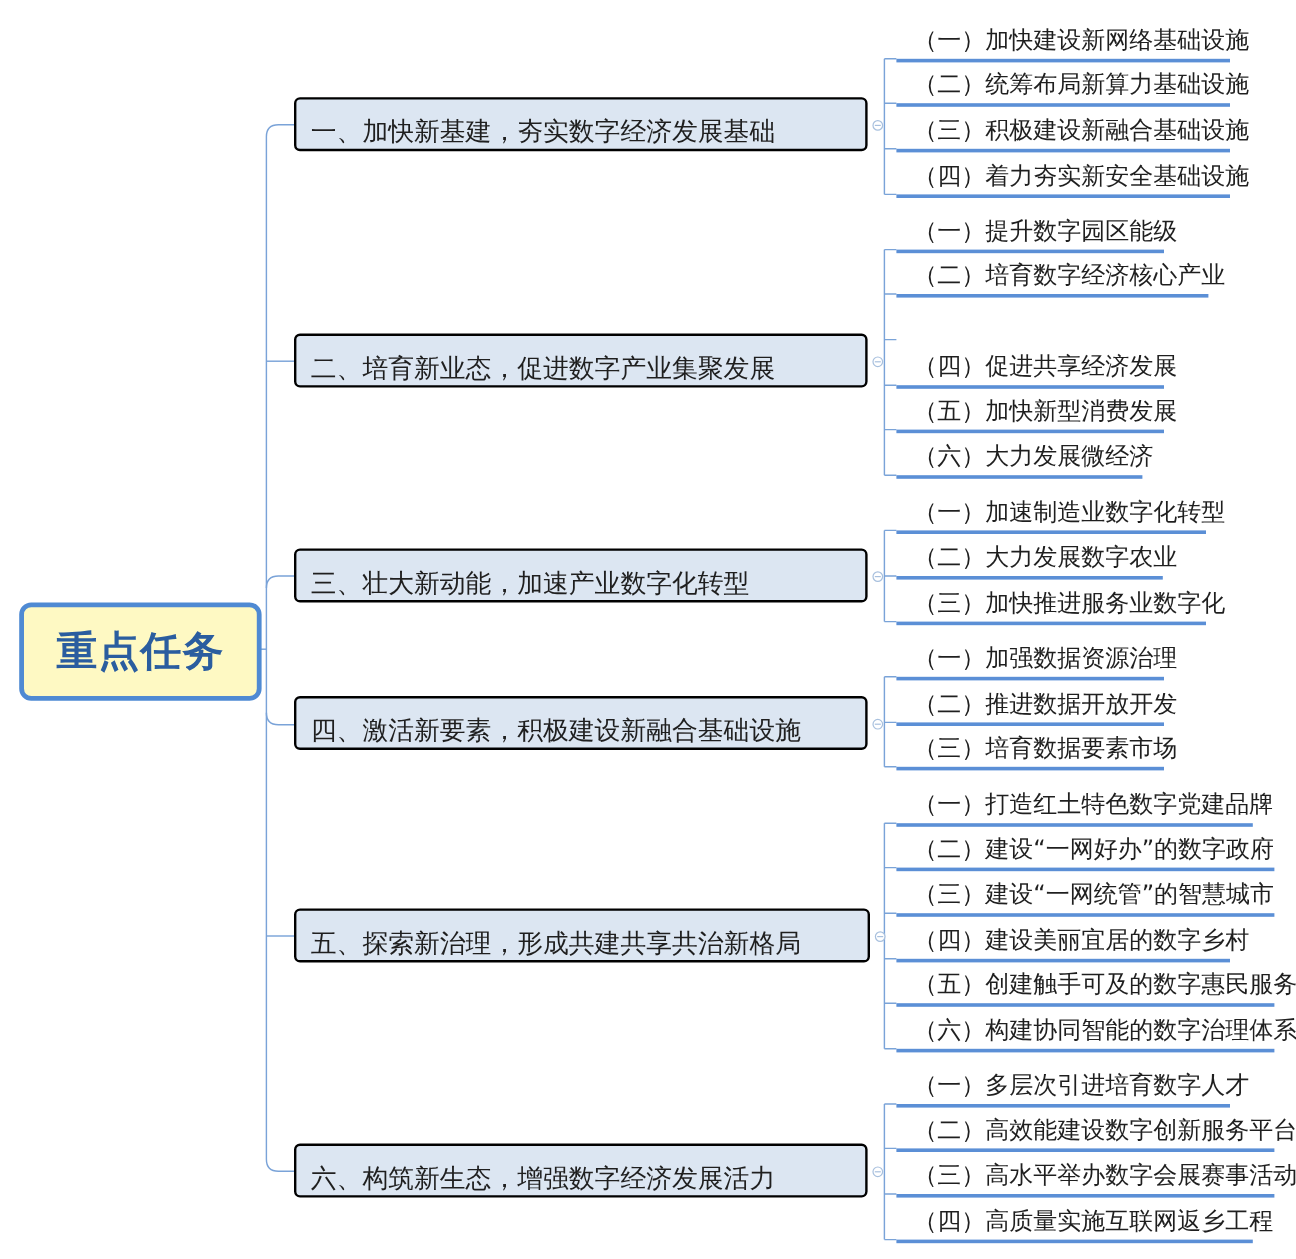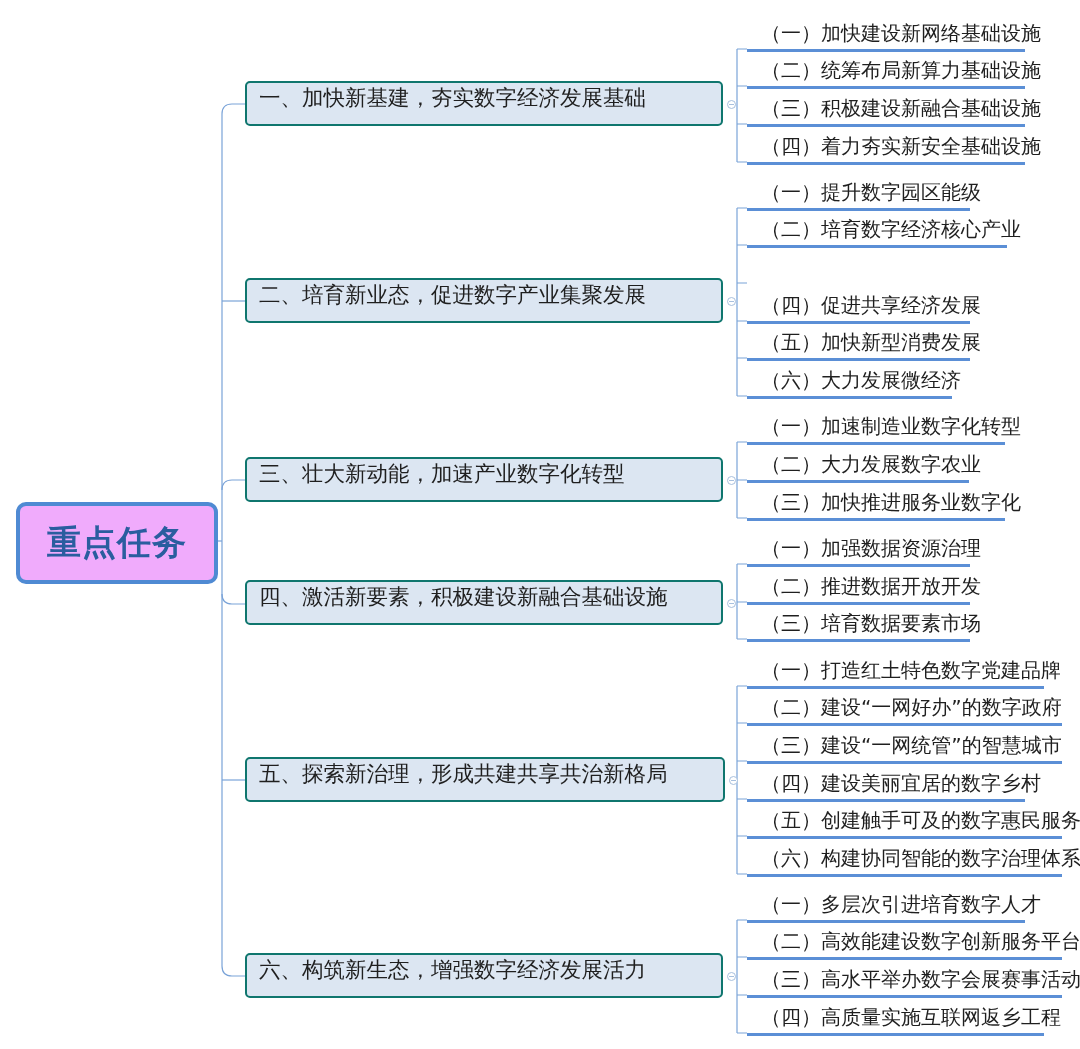--- a/index.html
+++ b/index.html
@@ -2,29 +2,29 @@
 <html><head>
 <meta charset="utf-8">
 <style>
   html, body { margin: 0; padding: 0; background: #ffffff; }
   body { width: 1080px; height: 1049px; position: relative; overflow: hidden;
          font-family: "DejaVu Sans", "Liberation Sans", sans-serif; }
   #canvas { position: absolute; left: 0; top: 0; width: 1080px; height: 1049px; }
   svg.lines { position: absolute; left: 0; top: 0; }
   .root {
     position: absolute; left: 16px; top: 502px; width: 194px; height: 74px;
-    border: 4px solid #4f8ad3; border-radius: 10px; background: #f0abfc;
+    border: 4px solid #4f8ad3; border-radius: 10px; background: #fef9c3;
     display: flex; align-items: center; justify-content: center;
     color: #2a5d9f; font-weight: bold; font-size: 34px; letter-spacing: 1px;
     box-sizing: content-box;
   }
   .topic {
     position: absolute; left: 245px; width: 478px; height: 45px;
-    border: 2px solid #0f766e; border-radius: 5px; background: #dce6f2;
-    display: flex; align-items: flex-start; padding-left: 12px; box-sizing: border-box;
+    border: 2px solid #000000; border-radius: 5px; background: #dce6f2;
+    display: flex; align-items: flex-end; padding-left: 12px; box-sizing: border-box;
     color: #1f1f1f; font-size: 21.5px; white-space: nowrap;
   }
   .collapse {
     position: absolute; width: 7px; height: 7px; border: 1px solid #a8c0de;
     border-radius: 50%; background: #fff;
   }
   .collapse::after { content: ""; position: absolute; left: 1px; top: 3px; width: 5px; height: 1px; background: #a8c0de; }
   .sub {
     position: absolute; left: 747px; height: 30px;
     border-bottom: 3px solid #5b8fd6;

